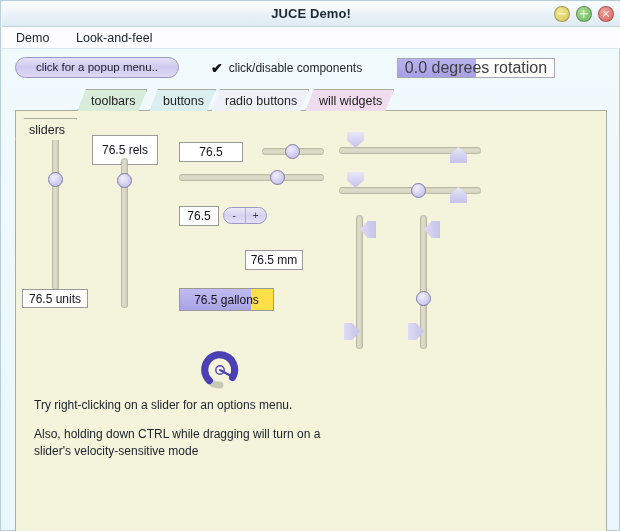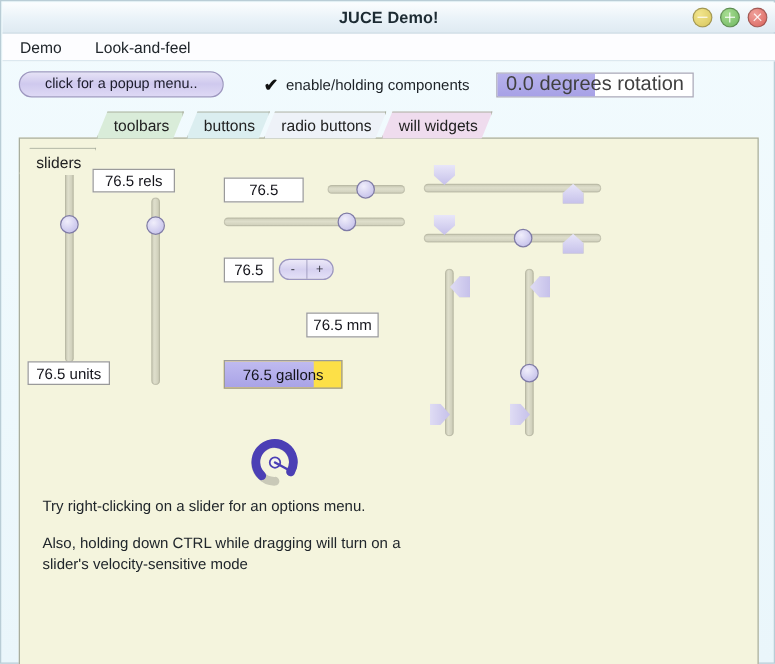--- a/index.html
+++ b/index.html
@@ -356,21 +356,21 @@
 
   <div class="menubar">
     <div class="menu-item menu-demo">Demo</div>
     <div class="menu-item menu-laf">Look-and-feel</div>
   </div>
 
   <div class="popup-button">click for a popup menu..</div>
 
   <div class="checkrow">
     <span class="checkglyph">✔</span>
-    <span class="checklabel">enable/holding components</span>
+    <span class="checklabel">click/disable components</span>
   </div>
 
   <div class="rot-slider">
     <div class="rot-fill"></div>
     <div class="rot-text">0.0 degrees rotation</div>
   </div>
 
   <div class="tabs">
     <div class="tab t0">sliders</div>
     <div class="tab t1">toolbars</div>
@@ -378,21 +378,21 @@
     <div class="tab t3">radio buttons</div>
     <div class="tab t4">will widgets</div>
   </div>
 
   <div class="panel">
 
     <div class="vtrack" style="left:36px; top:24px; height:155px;"></div>
     <div class="vthumb" style="left:32px; top:61px;"></div>
     <div class="valuebox" style="left:6px; top:178px; width:66px; height:19px;">76.5 units</div>
 
-    <div class="valuebox" style="left:58px; top:24px; width:66px; height:19px;">76.5 rels</div>
+    <div class="valuebox" style="left:76px; top:24px; width:66px; height:30px;">76.5 rels</div>
     <div class="vtrack" style="left:105px; top:47px; height:150px;"></div>
     <div class="vthumb" style="left:101px; top:62px;"></div>
 
     <div class="valuebox" style="left:163px; top:31px; width:64px; height:20px;">76.5</div>
     <div class="htrack" style="left:246px; top:37px; width:62px;"></div>
     <div class="hthumb" style="left:269px; top:33px;"></div>
 
     <div class="htrack" style="left:163px; top:63px; width:145px;"></div>
     <div class="hthumb" style="left:254px; top:59px;"></div>
 

